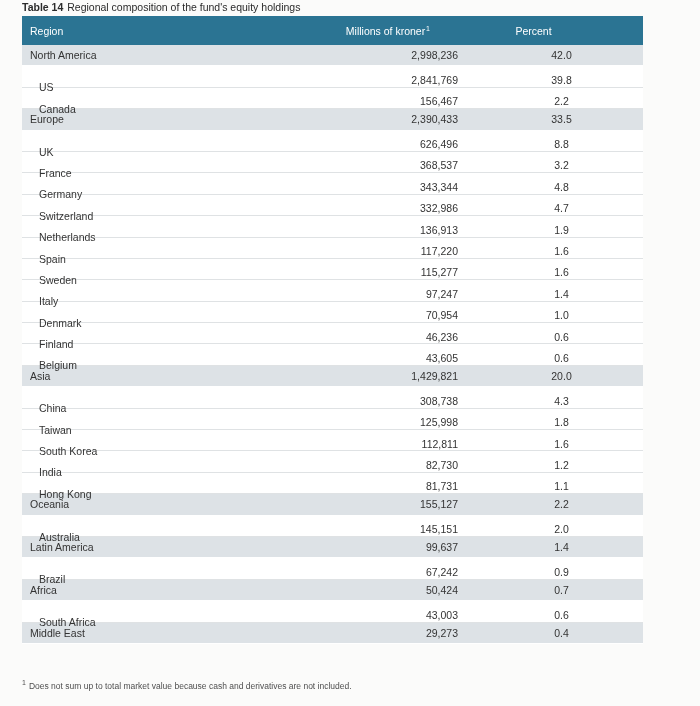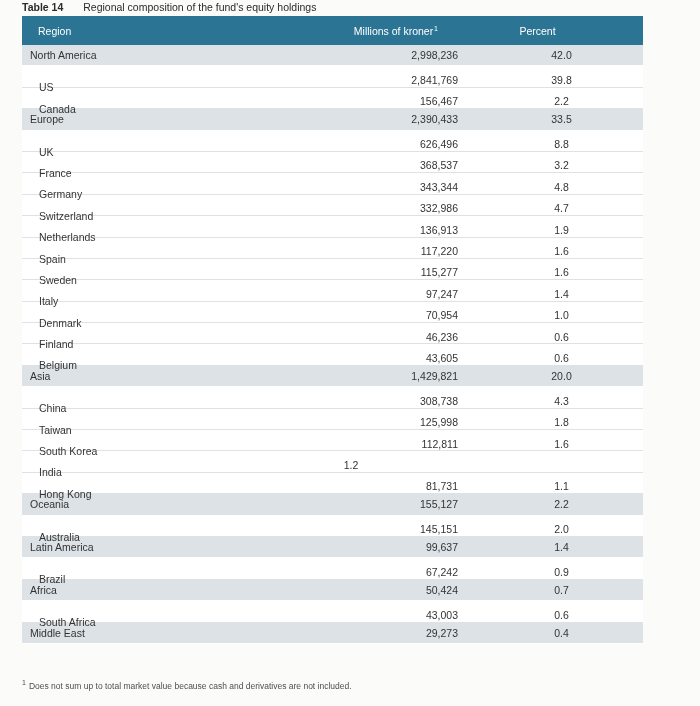--- a/index.html
+++ b/index.html
@@ -15,35 +15,34 @@
     width: 700px; height: 706px;
     padding: 2px 0 0 0;
   }
   .title {
     position: absolute;
     left: 22px; top: 1px;
     font-size: 10.5px;
     color: #2b2b2b;
     white-space: nowrap;
   }
-  .title-label { font-weight: bold; margin-right: 20px; }
+  .title-label { font-weight: bold; margin-right: 4px; }
   .tablewrap {
     position: absolute;
     left: 22px; top: 16px;
     width: 621px;
   }
   .thead {
     display: grid;
     grid-template-columns: 200px 208px 1fr;
     align-items: center;
     height: 29px;
     background: var(--header-bg, #2b7493);
     color: var(--header-text, #ffffff);
     font-size: 10.5px;
-    padding-left: 8px;
   }
   .tr {
     display: grid;
     grid-template-columns: 200px 208px 1fr;
     align-items: center;
     height: 21.4px;
     background: #ffffff;
     border-bottom: 1px solid var(--row-border, #dfe2e4);
     font-size: 10.5px;
     color: #333333;
@@ -174,20 +173,21 @@
           <div class="cell-kroner">125,998</div>
           <div class="cell-percent">1.8</div>
         </div>
         <div class="tr">
           <div class="cell-region">South Korea</div>
           <div class="cell-kroner">112,811</div>
           <div class="cell-percent">1.6</div>
         </div>
         <div class="tr">
           <div class="cell-region">India</div>
+          <div class="cell-kroner">82,730</div>
           <div class="cell-percent">1.2</div>
         </div>
         <div class="tr">
           <div class="cell-region">Hong Kong</div>
           <div class="cell-kroner">81,731</div>
           <div class="cell-percent">1.1</div>
         </div>
         <div class="tr group">
           <div class="cell-region">Oceania</div>
           <div class="cell-kroner">155,127</div>

